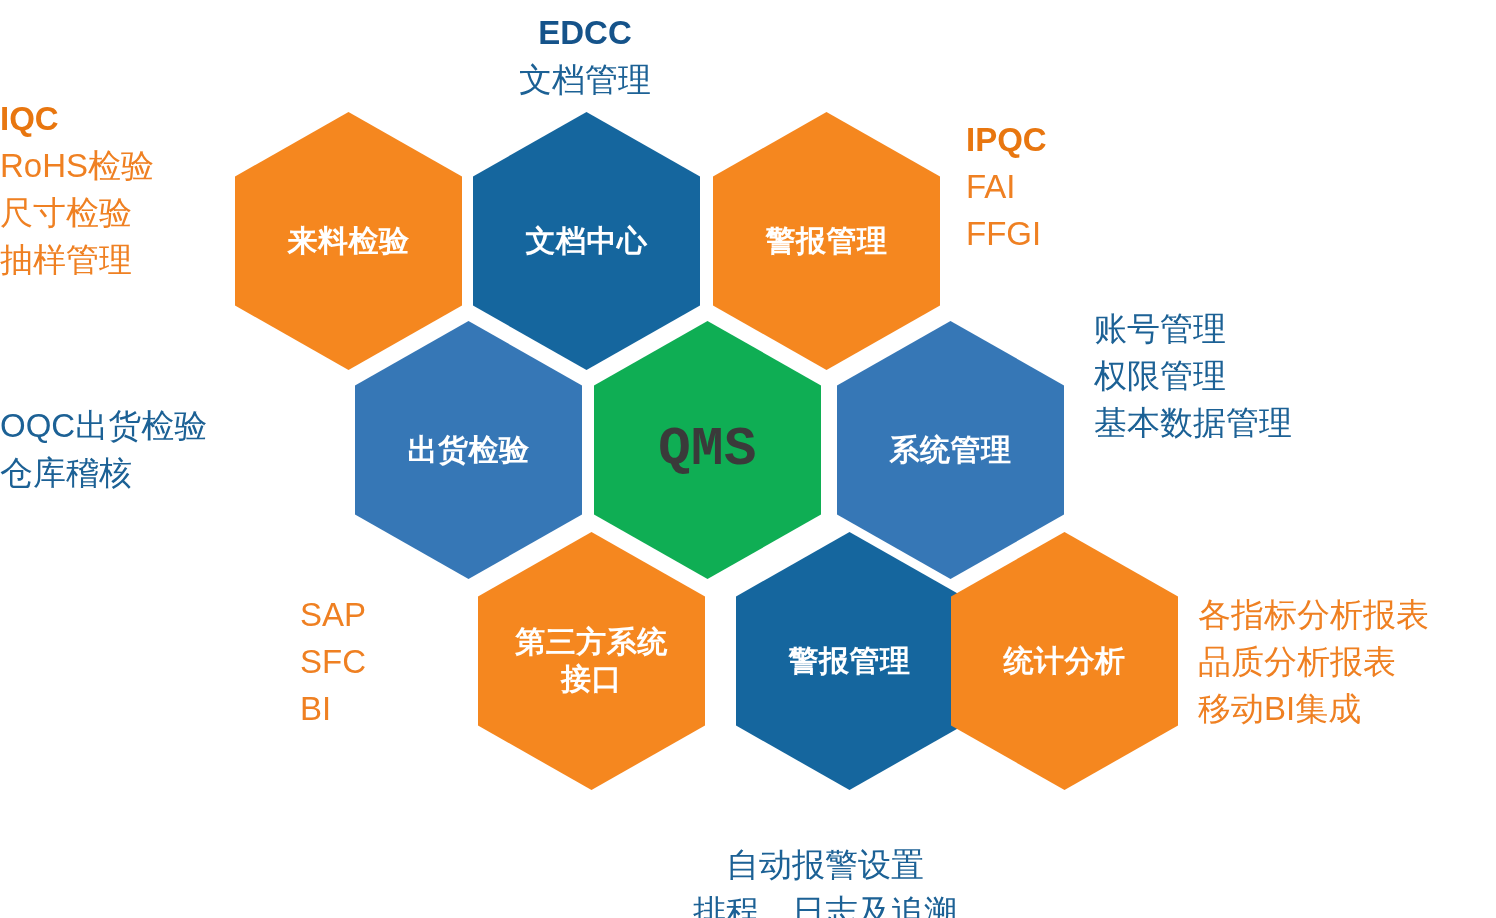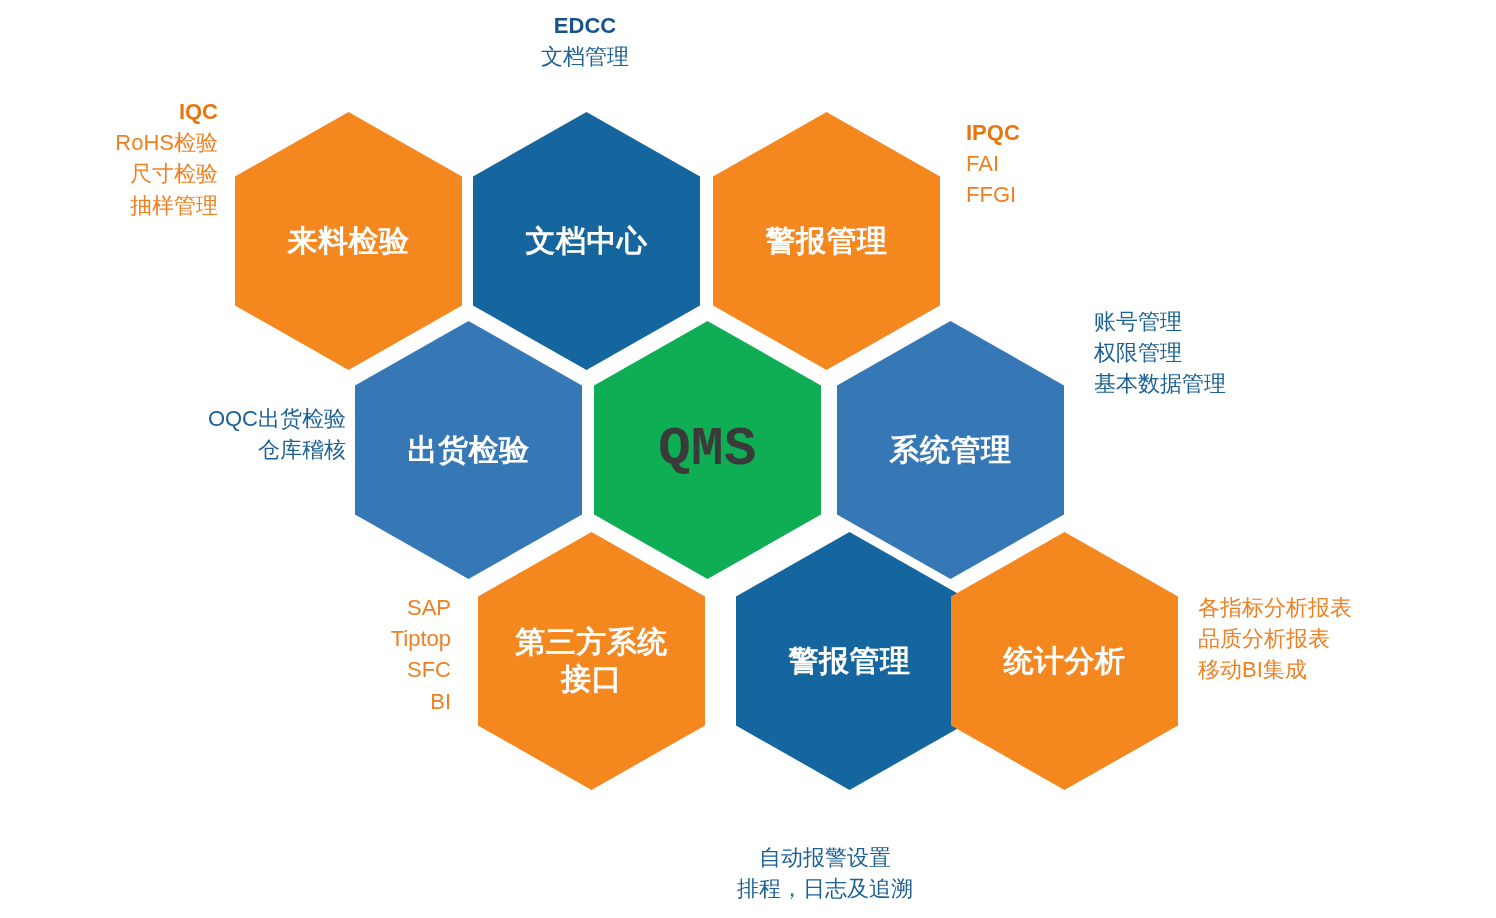--- a/index.html
+++ b/index.html
@@ -33,23 +33,23 @@
   .hex.center .hex-label{
     color:#3a3a3a;
     font-size:54px;
     font-weight:bold;
     letter-spacing:0.5px;
     font-family:Liberation Mono, monospace;
   }
 
   
   .ann{position:absolute;line-height:1.42;white-space:nowrap;}
-  .ann .ln{font-size:22px;display:block;}
+  .ann .ln{font-size:33px;display:block;}
   .ann .ln.hd{font-weight:bold;}
-  .ann.right{text-align:right;padding-left:6px;}
+  .ann.right{}
   .ann.left{text-align:left;}
   .ann.center{text-align:center;}
   .ann.orange .ln{color:#ef8022;}
   .ann.orange .ln.hd{color:#e8760f;}
   .ann.blue .ln{color:#1c6195;}
   .ann.blue .ln.hd{color:#15538a;}
 </style>
 </head>
 <body>
 
@@ -116,21 +116,20 @@
     <span class="ln">基本数据管理</span>
   </div>
 
   <div class="ann right blue" style="left:0px;top:403px;width:340px;">
     <span class="ln"><span class="hd">OQC</span><span>出货检验</span></span>
     <span class="ln">仓库稽核</span>
   </div>
 
   <div class="ann right orange" style="left:300px;top:592px;width:145px;">
     <span class="ln">SAP</span>
-    <span class="ln">Tiptop</span>
     <span class="ln">SFC</span>
     <span class="ln">BI</span>
   </div>
 
   <div class="ann center blue" style="left:620px;top:842px;width:410px;">
     <span class="ln">自动报警设置</span>
     <span class="ln">排程，日志及追溯</span>
   </div>
 
   <div class="ann left orange" style="left:1198px;top:592px;width:300px;">

